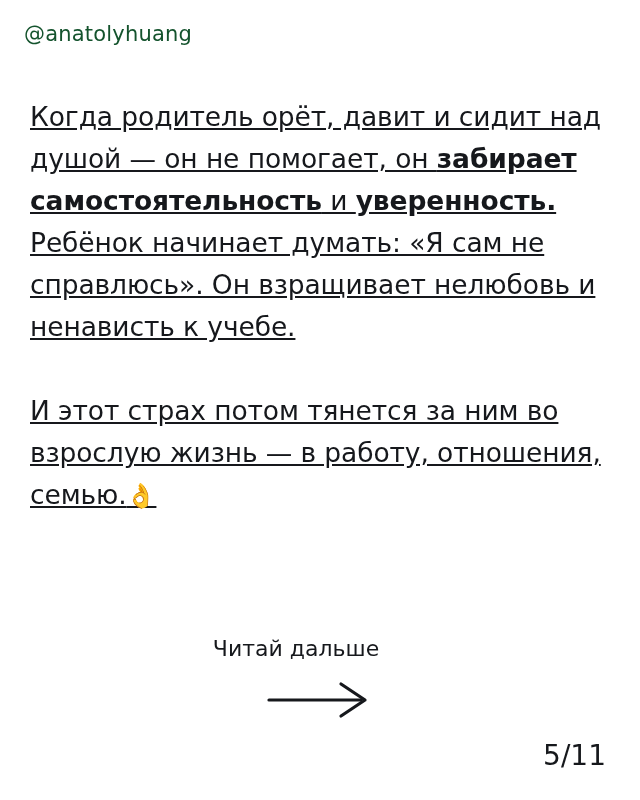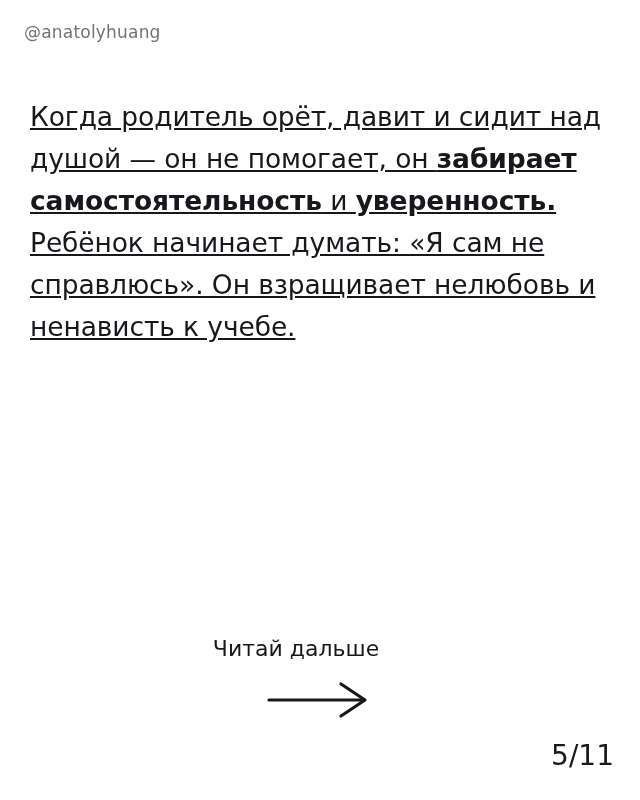--- a/index.html
+++ b/index.html
@@ -19,22 +19,22 @@
     position: relative;
     width: 640px;
     height: 800px;
     box-sizing: border-box;
     padding: 0;
   }
   .handle {
     position: absolute;
     top: 22px;
     left: 24px;
-    font-size: 17px;
-    color: #737373;
+    font-size: 21px;
+    color: #14532d;
     letter-spacing: 0.2px;
     font-family: "DejaVu Sans", sans-serif;
   }
   .body-text {
     position: absolute;
     top: 96px;
     left: 30px;
     width: 580px;
     font-size: 26.5px;
     line-height: 42px;
@@ -70,38 +70,41 @@
     position: absolute;
     top: 678px;
     left: 0;
     width: 640px;
     display: flex;
     justify-content: center;
     align-items: center;
   }
   .counter {
     position: absolute;
-    right: 26px;
+    right: 34px;
     bottom: 28px;
     font-size: 28px;
     color: #16181c;
     font-family: "DejaVu Sans", sans-serif;
   }
 </style>
 </head>
 <body>
 
 <div class="slide">
 
   <div class="handle">@anatolyhuang</div>
 
   <div class="body-text">
     <p class="para">
       <span>Когда родитель орёт, давит и сидит над душой — он не помогает, он </span><span class="bold">забирает самостоятельность</span><span> и </span><span class="bold">уверенность.</span><span> Ребёнок начинает думать: «Я сам не справлюсь». Он взращивает нелюбовь и ненависть к учебе.</span>
     </p>
+    <p class="para">
+      <span>И этот страх потом тянется за ним во взрослую жизнь — в работу, отношения, семью.</span><span class="emoji">👌</span>
+    </p>
   </div>
 
   <div class="cta">Читай дальше</div>
 
   <div class="arrow-wrap">
     <svg width="110" height="44" viewBox="0 0 110 44">
       <line x1="4" y1="22" x2="96" y2="22" stroke="#16181c" stroke-width="3.2" stroke-linecap="round"></line>
       <polyline points="76,6 100,22 76,38" fill="none" stroke="#16181c" stroke-width="3.2" stroke-linecap="round" stroke-linejoin="round"></polyline>
     </svg>
   </div>

